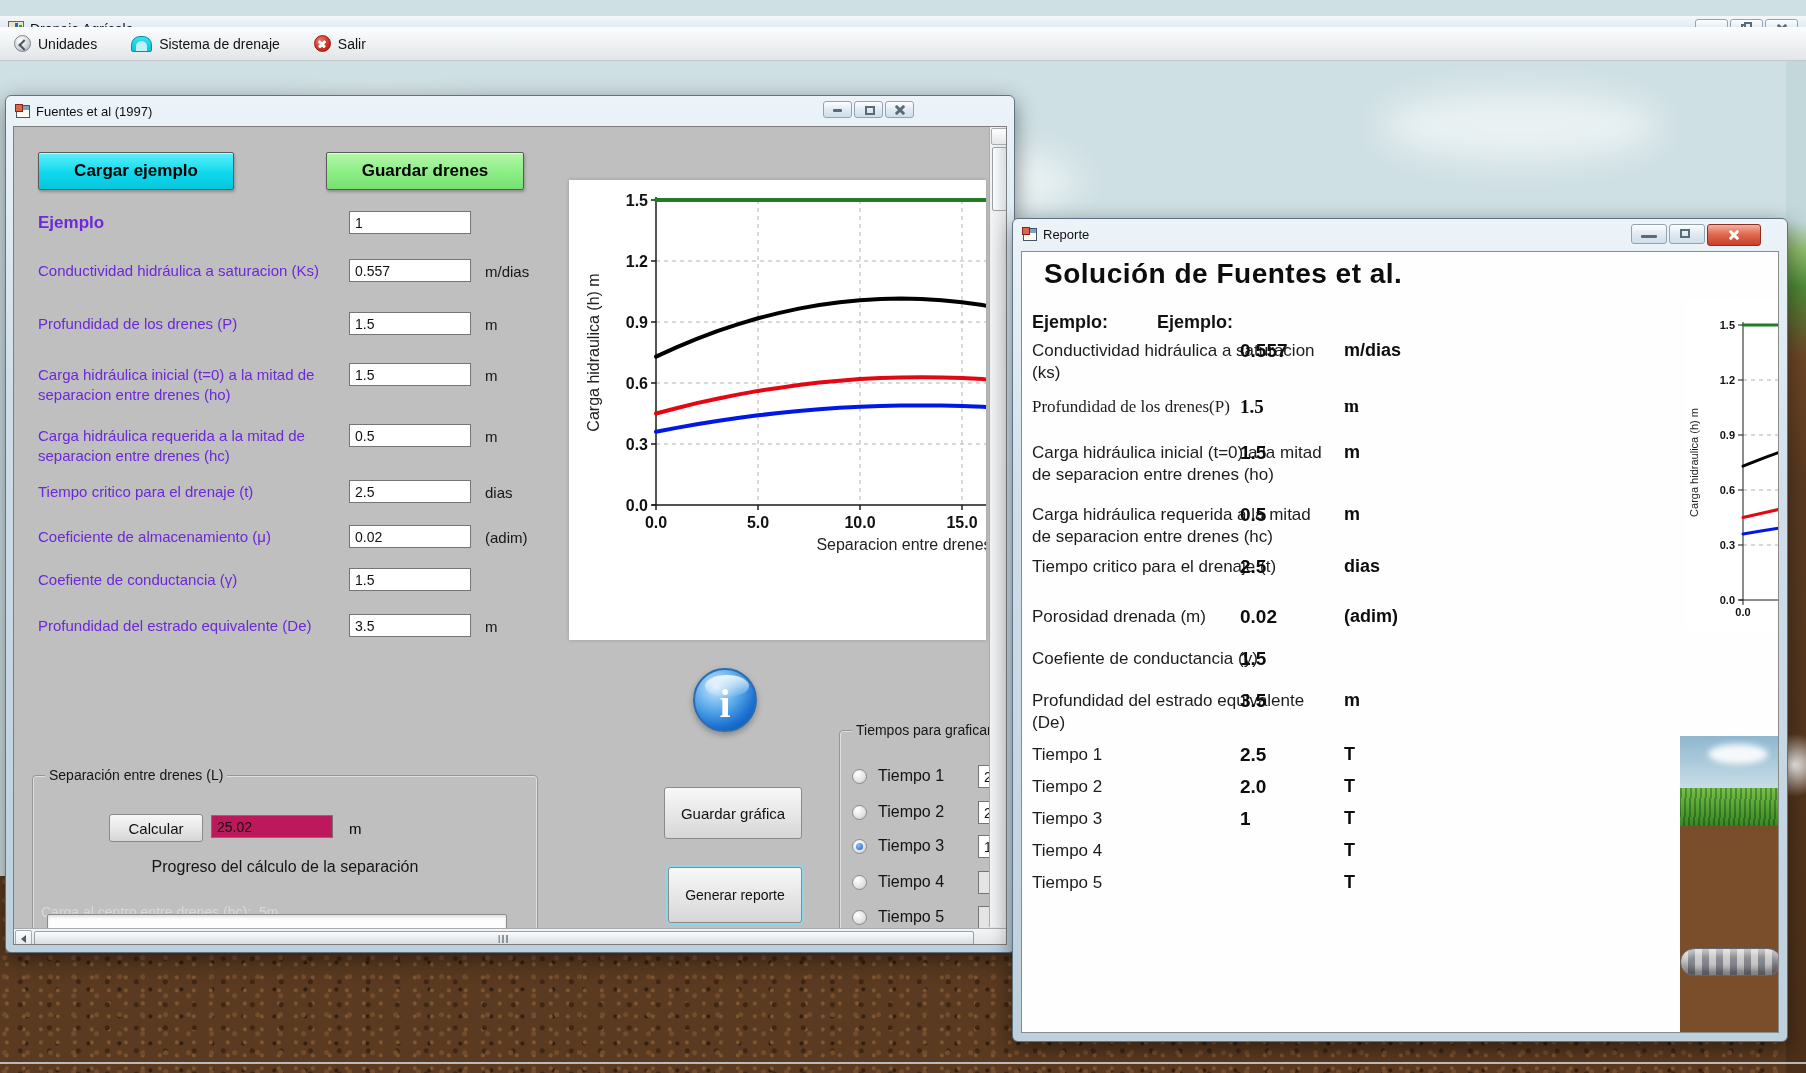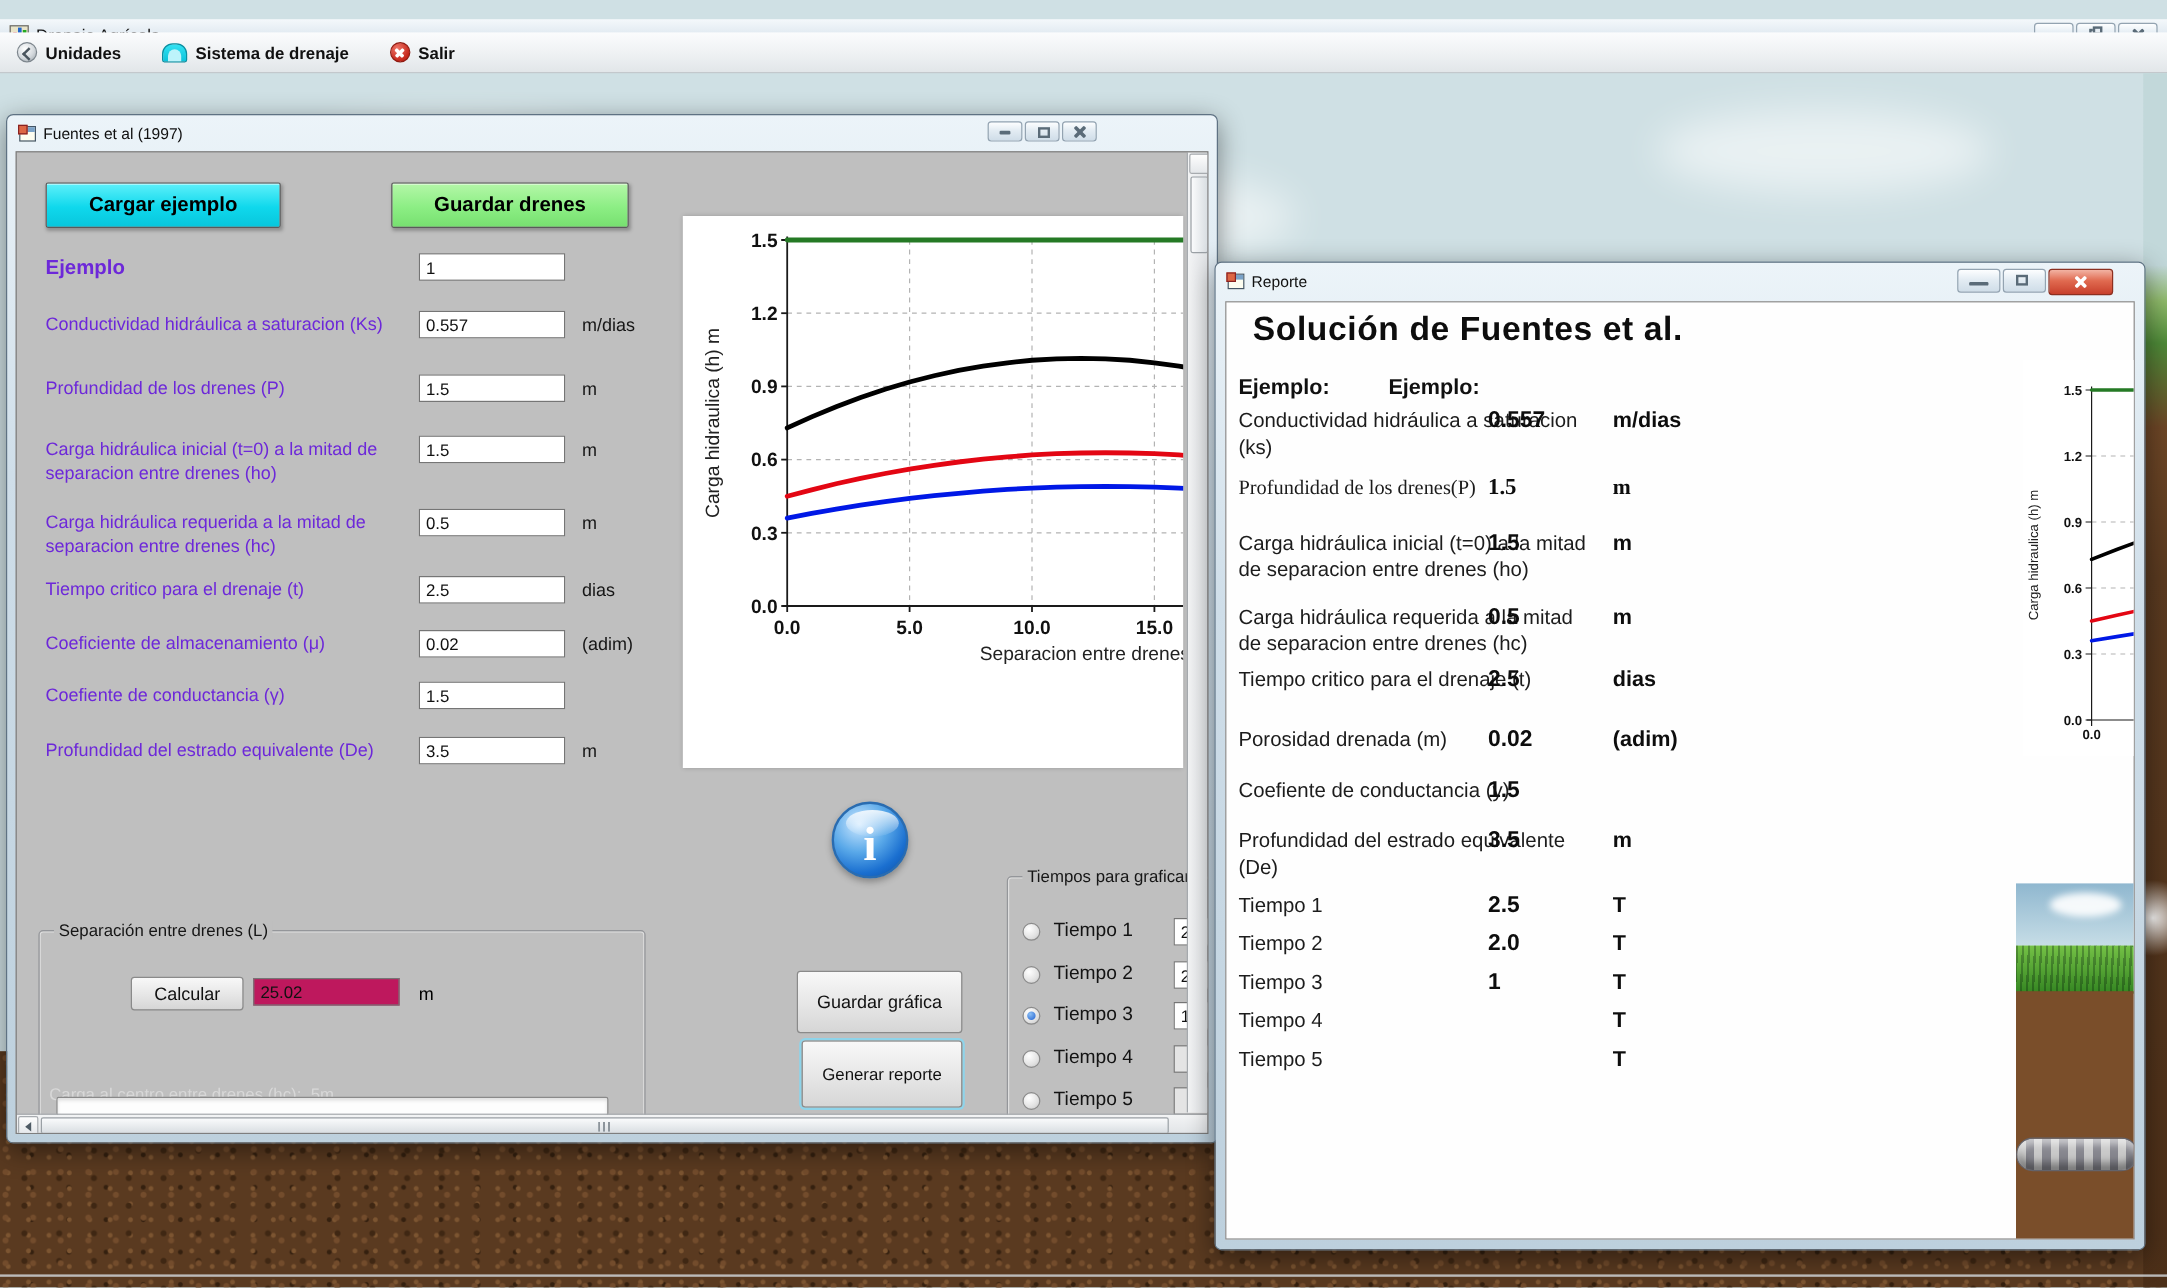--- a/index.html
+++ b/index.html
@@ -24,21 +24,21 @@
   .cb .sq { position:absolute; left:10px; top:4px; width:10px; height:9px; border:2px solid #5a6b78; background:transparent; }
   .cb .sq2 { position:absolute; left:13px; top:2px; width:8px; height:7px; border:2px solid #5a6b78; background:#e7eef4; }
   .cb .x1,.cb .x2 { position:absolute; left:50%; top:50%; width:12px; height:3px; background:#5a6b78; border-radius:1px; }
   .cb .x1 { transform:translate(-50%,-50%) rotate(45deg); }
   .cb .x2 { transform:translate(-50%,-50%) rotate(-45deg); }
   .cb.red { background:linear-gradient(180deg,#f2b3a3,#e06a50 45%,#c8402c); border-color:#8c2f20; }
   .cb.red .x1,.cb.red .x2 { background:#fff; }
 
   .toolbar { position:absolute; left:0; top:27px; width:1806px; height:34px;
     background:linear-gradient(180deg,#fbfcfd,#eef1f3 55%,#e2e6e9); border-bottom:1px solid #c3c8cc;
-    display:flex; align-items:center; gap:34px; padding-left:14px;font-weight:bold; }
+    display:flex; align-items:center; gap:34px; padding-left:14px; }
   .tool-item { display:flex; align-items:center; gap:7px; font-size:14px; color:#111; cursor:default; }
   .icon-units { width:17px; height:17px; border-radius:50%; border:1px solid #7d868d;
     background:radial-gradient(circle at 38% 32%,#ffffff,#d4d9dd 55%,#9aa3aa); position:relative; }
   .icon-units::after { content:""; position:absolute; left:5px; top:5px; width:6px; height:6px;
     border-left:2px solid #4a555e; border-bottom:2px solid #4a555e; transform:rotate(45deg); }
   .icon-drain { width:21px; height:16px; background:linear-gradient(180deg,#34e2f2,#0cc4dc); border:1px solid #0a8ea0;
     border-radius:9px 9px 2px 2px; position:relative; }
   .icon-drain::after { content:""; position:absolute; left:4px; top:4px; right:4px; bottom:0;
     background:#bdf4fb; border-radius:7px 7px 0 0; }
   .icon-exit { width:17px; height:17px; border-radius:50%; background:radial-gradient(circle at 35% 30%,#f0776a,#c5281c 70%); border:1px solid #8f1b12; position:relative; }
@@ -117,21 +117,21 @@
   svg text { font-family:"Liberation Sans",sans-serif; }
 
   .info-icon { position:absolute; left:679px; top:541px; width:64px; height:64px; border-radius:50%;
     background:radial-gradient(circle at 35% 28%,#cde8ff,#5aa9e9 40%,#1a6fd0 70%,#0b4a9e);
     border:2px solid #2a6cb0; box-shadow:0 3px 6px rgba(0,0,0,.3); }
   .info-icon::before { content:""; position:absolute; left:10px; top:5px; width:44px; height:22px;
     border-radius:50%; background:linear-gradient(180deg,rgba(255,255,255,.85),rgba(255,255,255,.05)); }
   .info-glyph { position:absolute; width:100%; text-align:center; top:10px; font-family:"Liberation Serif",serif;
     font-size:40px; font-weight:700; color:#fff; }
 
-  .btn-savechart { position:absolute; left:650px; top:660px; width:138px; height:52px; font-size:15px;margin-top:22px; }
+  .btn-savechart { position:absolute; left:650px; top:660px; width:138px; height:52px; font-size:15px; }
   .btn-report { position:absolute; left:654px; top:740px; width:134px; height:56px; font-size:14px;
     box-shadow:0 0 0 2px #8ed4ea; }
 
   .grp-times { left:825px; top:603px; width:178px; height:214px; }
   .trow { position:absolute; left:10px; width:168px; height:26px; }
   .trow:nth-child(1){ top:34px; } .trow:nth-child(2){ top:70px; } .trow:nth-child(3){ top:104px; }
   .trow:nth-child(4){ top:140px; } .trow:nth-child(5){ top:175px; }
   .radio { position:absolute; left:2px; top:4px; width:15px; height:15px; border-radius:50%; border:1px solid #8b8b8b;
     background:radial-gradient(circle at 35% 30%,#ffffff,#e2e2e2 60%,#c4c4c4); }
   .radio.on::after { content:""; position:absolute; inset:3px; border-radius:50%;
@@ -352,20 +352,21 @@
           <text x="30" y="172.5" transform="rotate(-90 30 172.5)" text-anchor="middle" font-size="16" fill="#222">Carga hidraulica (h) m</text>
           <text x="335" y="370" text-anchor="middle" font-size="16" fill="#222">Separacion entre drenes</text>
         </svg>
     </div>
 
     <div class="group grp-sep">
       <span class="glabel">Separación entre drenes (L)</span>
       <div class="btn btn-calc">Calcular</div>
       <input class="tb sep-val" value="25.02" style="">
       <div class="sep-unit">m</div>
+      <div class="sep-progress-caption">Progreso del cálculo de la separación</div>
       <div class="sep-hint">Carga al centro entre drenes (hc): .5m</div>
       <div class="progressbar"></div>
     </div>
 
     <div class="info-icon">
       <div class="info-glyph">i</div>
     </div>
     <div class="btn btn-savechart">Guardar gráfica</div>
     <div class="btn btn-report">Generar reporte</div>
 

